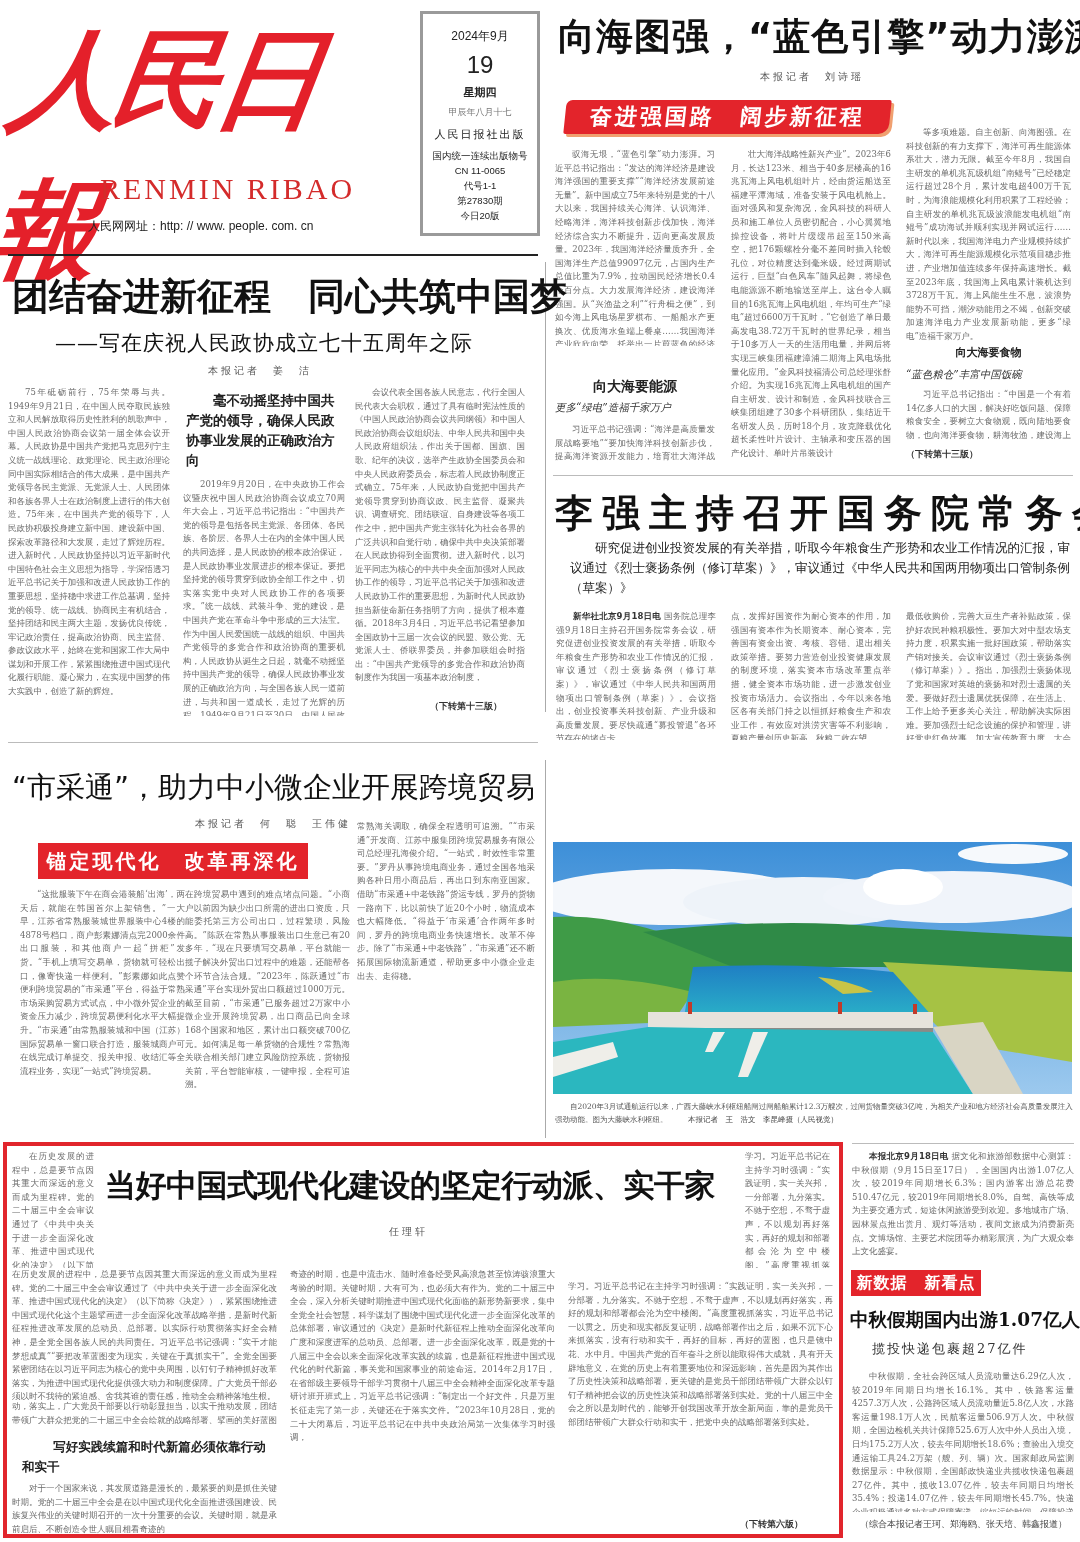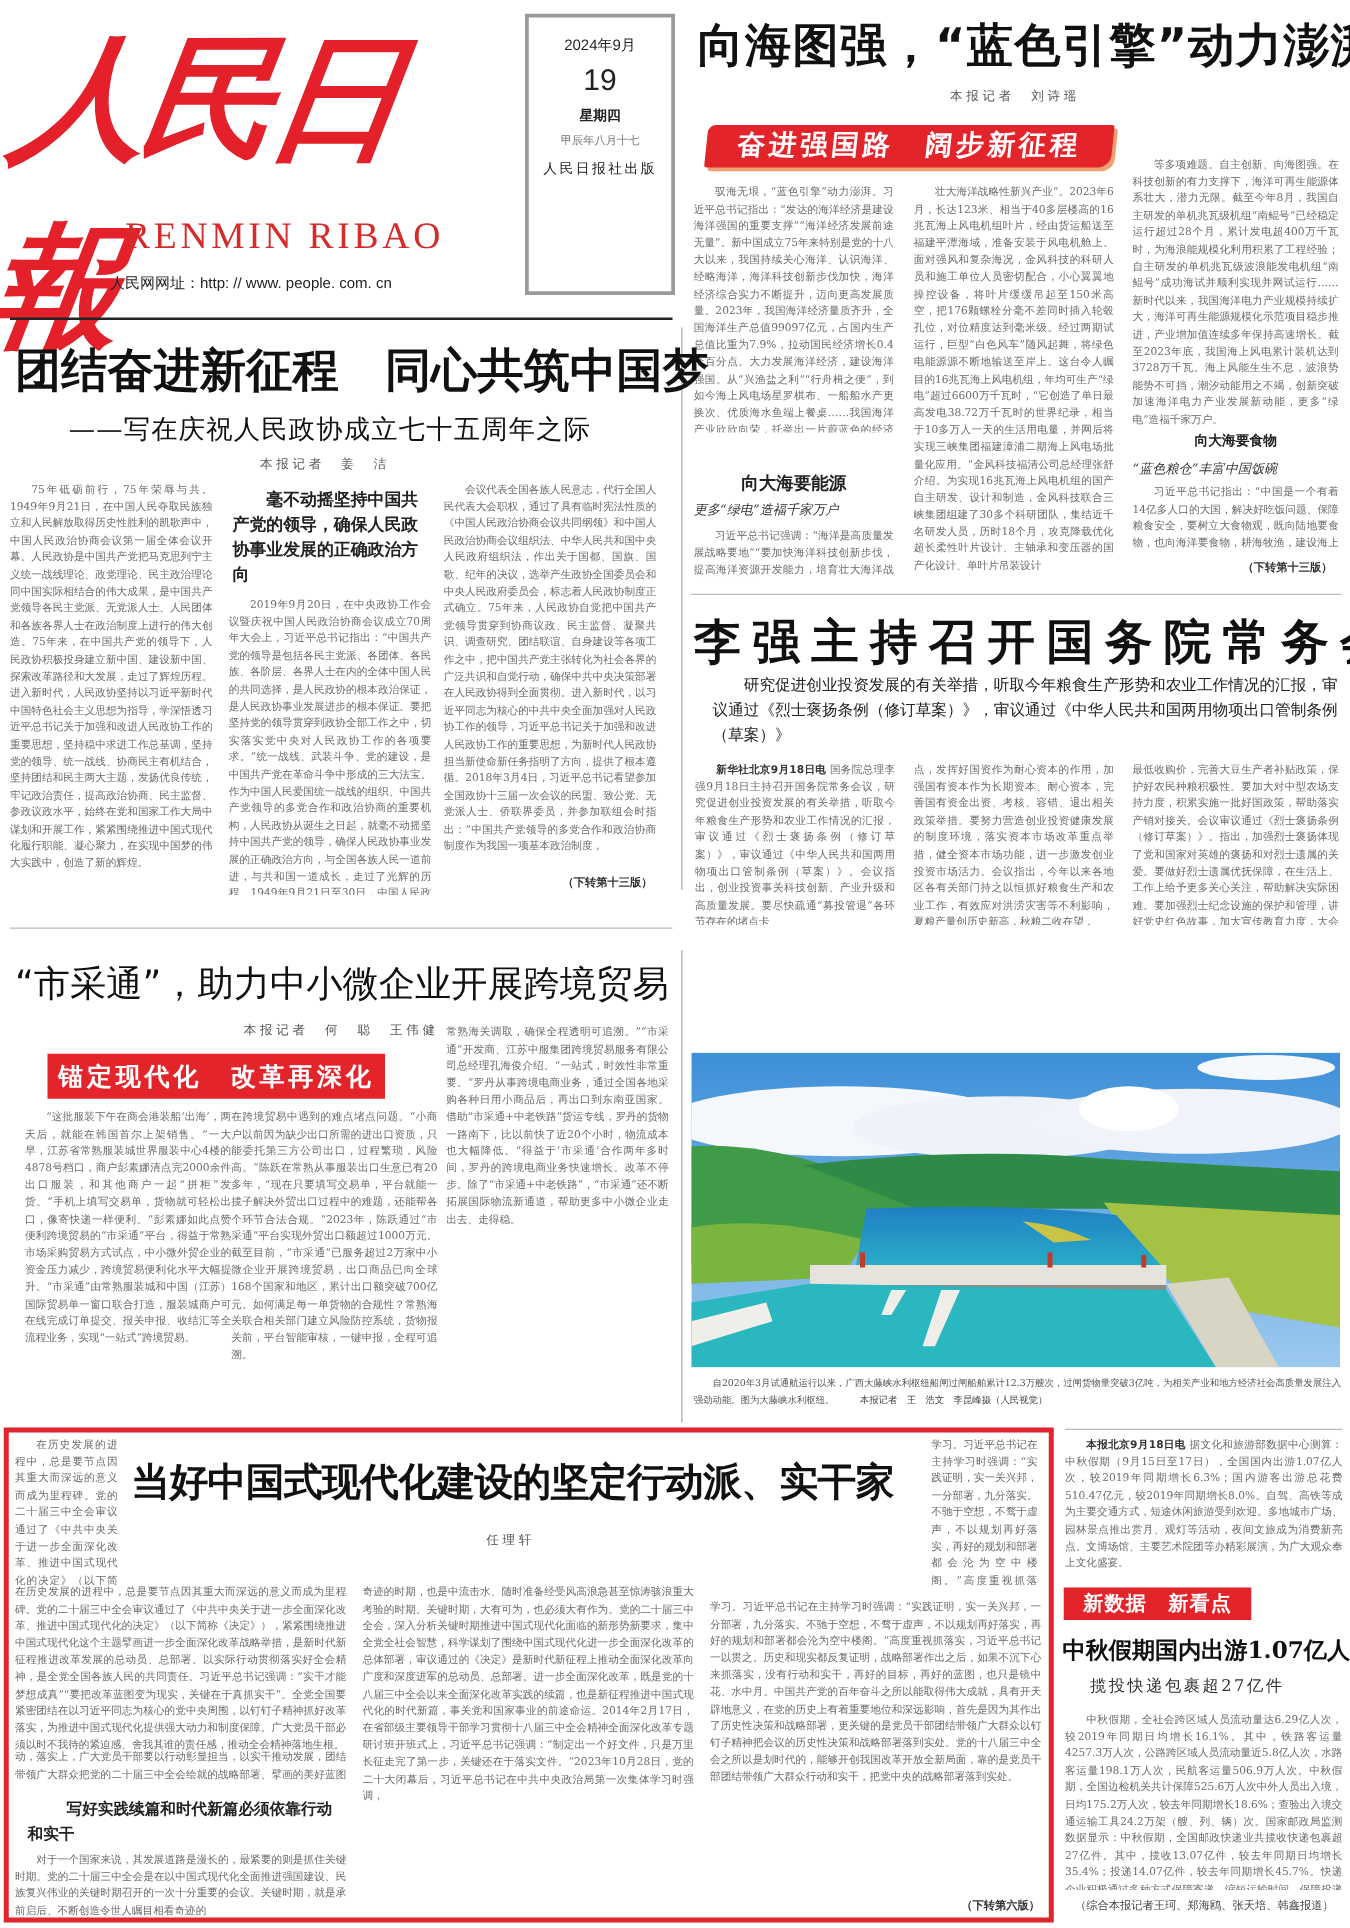--- a/index.html
+++ b/index.html
@@ -23,38 +23,45 @@
   .hr.thin { background: #bbb; }
   .vr { position: absolute; width: 1px; background: #aaa; }
   .h-black { font-family: "DejaVu Sans", sans-serif; font-weight: bold; color: #111; white-space: nowrap; }
   .h-serif { font-family: "DejaVu Serif", serif; color: #111; white-space: nowrap; }
   .byline { font-size: 10px; color: #555; letter-spacing: 3px; white-space: nowrap; }
   .red-banner { background: #e3242b; color: #fff; font-family: "DejaVu Sans", sans-serif; font-weight: bold;
     text-align: center; white-space: nowrap; }
   .col { font-size: 8.5px; line-height: 13.6px; color: #6a6a6a; text-align: justify; overflow: hidden; text-indent: 2em; }
   .sub-h { font-family: "DejaVu Sans", sans-serif; font-weight: bold; color: #222; text-align: center; white-space: nowrap; }
   .sub-s { font-family: "DejaVu Serif", serif; color: #333; text-align: left; white-space: nowrap; font-style: italic; }
-  .cont { font-family: "DejaVu Sans", sans-serif; font-weight: bold; font-size: 9px; color: #333; text-align: right; }
+  .cont { font-family: "DejaVu Sans", sans-serif; font-weight: bold; font-size: 9px; color: #333; text-align: left; }
   .photo { left: 553px; top: 842px; width: 519px; height: 252px; overflow: hidden; }
   .caption { font-size: 7.5px; color: #555; line-height: 13px; }
   .redbox { left: 3px; top: 1142px; width: 840px; height: 396px; border: 4px solid #e1252c; }
 </style>
 </head>
 <body>
 
 <div class="abs masthead-title">人民日報</div>
 <div class="abs masthead-en">RENMIN RIBAO</div>
 <div class="abs masthead-url">人民网网址：http: // www. people. com. cn</div>
 
 <div class="abs datebox">
   <div class="ym">2024年9月</div>
   <div class="day">19</div>
   <div class="wk">星期四</div>
   <div class="lunar">甲辰年八月十七</div>
   <div class="pub">人民日报社出版</div>
+  <div class="s">
+    <div>国内统一连续出版物号</div>
+    <div>CN 11-0065</div>
+    <div>代号1-1</div>
+    <div>第27830期</div>
+    <div>今日20版</div>
+  </div>
 </div>
 <div class="hr" style="left:8px;top:254px;width:530px;height:2px;"></div>
 <div class="vr" style="left:545px;top:262px;height:450px;"></div>
 
 <div>
   <div class="abs h-black" style="left:558px;top:12px;font-size:37px;letter-spacing:1px;">向海图强，“蓝色引擎”动力澎湃</div>
   <div class="abs byline" style="left:760px;top:70px;">本报记者　刘诗瑶</div>
   <div class="abs red-banner" style="left:565px;top:100px;width:325px;height:34px;font-size:22px;line-height:34px;letter-spacing:3px;border-radius:6px 2px 10px 2px;transform:skewX(-6deg);box-shadow:3px 3px 0 #f0a070;">奋进强国路　阔步新征程</div>
 
   <div class="abs col" style="left:555px;top:148px;width:160px;height:198px;">驭海无垠，“蓝色引擎”动力澎湃。习近平总书记指出：“发达的海洋经济是建设海洋强国的重要支撑”“海洋经济发展前途无量”。新中国成立75年来特别是党的十八大以来，我国持续关心海洋、认识海洋、经略海洋，海洋科技创新步伐加快，海洋经济综合实力不断提升，迈向更高发展质量。2023年，我国海洋经济量质齐升，全国海洋生产总值99097亿元，占国内生产总值比重为7.9%，拉动国民经济增长0.4个百分点。大力发展海洋经济，建设海洋强国。从“兴渔盐之利”“行舟楫之便”，到如今海上风电场星罗棋布、一船船水产更换次、优质海水鱼端上餐桌……我国海洋产业欣欣向荣，托举出一片蔚蓝色的经济新空间。</div>
@@ -167,18 +174,18 @@
   <div class="abs col" style="left:568px;top:1280px;width:265px;height:240px;text-indent:0;">学习。习近平总书记在主持学习时强调：“实践证明，实一关兴邦，一分部署，九分落实。不驰于空想，不骛于虚声，不以规划再好落实，再好的规划和部署都会沦为空中楼阁。”高度重视抓落实，习近平总书记一以贯之。历史和现实都反复证明，战略部署作出之后，如果不沉下心来抓落实，没有行动和实干，再好的目标，再好的蓝图，也只是镜中花、水中月。中国共产党的百年奋斗之所以能取得伟大成就，具有开天辟地意义，在党的历史上有着重要地位和深远影响，首先是因为其作出了历史性决策和战略部署，更关键的是党员干部团结带领广大群众以钉钉子精神把会议的历史性决策和战略部署落到实处。党的十八届三中全会之所以是划时代的，能够开创我国改革开放全新局面，靠的是党员干部团结带领广大群众行动和实干，把党中央的战略部署落到实处。</div>
   <div class="abs cont" style="left:740px;top:1518px;width:92px;">（下转第六版）</div>
 </div>
 
 <div>
   <div class="hr thin" style="left:852px;top:1143px;width:222px;height:1px;"></div>
   <div class="abs col" style="left:852px;top:1150px;width:222px;height:112px;">
     <b style="color:#333;font-family:'DejaVu Sans',sans-serif;">本报北京9月18日电</b>
     <span>据文化和旅游部数据中心测算：中秋假期（9月15日至17日），全国国内出游1.07亿人次，较2019年同期增长6.3%；国内游客出游总花费510.47亿元，较2019年同期增长8.0%。自驾、高铁等成为主要交通方式，短途休闲旅游受到欢迎。多地城市广场、园林景点推出赏月、观灯等活动，夜间文旅成为消费新亮点。文博场馆、主要艺术院团等办精彩展演，为广大观众奉上文化盛宴。</span>
   </div>
-  <div class="abs red-banner" style="left:851px;top:1270px;width:150px;height:26px;font-size:16px;line-height:26px;letter-spacing:1px;">新数据　新看点</div>
+  <div class="abs red-banner" style="left:851px;top:1270px;width:130px;height:26px;font-size:16px;line-height:26px;letter-spacing:1px;">新数据　新看点</div>
   <div class="abs h-serif" style="left:850px;top:1307px;font-size:18.5px;font-weight:bold;">中秋假期国内出游1.07亿人次</div>
   <div class="abs sub-s" style="left:872px;top:1340px;font-size:13px;font-style:normal;letter-spacing:2px;text-align:left;">揽投快递包裹超27亿件</div>
   <div class="abs col" style="left:852px;top:1370px;width:222px;height:142px;">中秋假期，全社会跨区域人员流动量达6.29亿人次，较2019年同期日均增长16.1%。其中，铁路客运量4257.3万人次，公路跨区域人员流动量近5.8亿人次，水路客运量198.1万人次，民航客运量506.9万人次。中秋假期，全国边检机关共计保障525.6万人次中外人员出入境，日均175.2万人次，较去年同期增长18.6%；查验出入境交通运输工具24.2万架（艘、列、辆）次。国家邮政局监测数据显示：中秋假期，全国邮政快递业共揽收快递包裹超27亿件。其中，揽收13.07亿件，较去年同期日均增长35.4%；投递14.07亿件，较去年同期增长45.7%。快递企业积极通过多种方式保障寄递，缩短运输时间，保障投递需求。</div>
   <div class="abs" style="left:860px;top:1518px;width:214px;font-size:9px;color:#444;white-space:nowrap;">（综合本报记者王珂、郑海鸥、张天培、韩鑫报道）</div>
 </div>
 
 </body></html>

